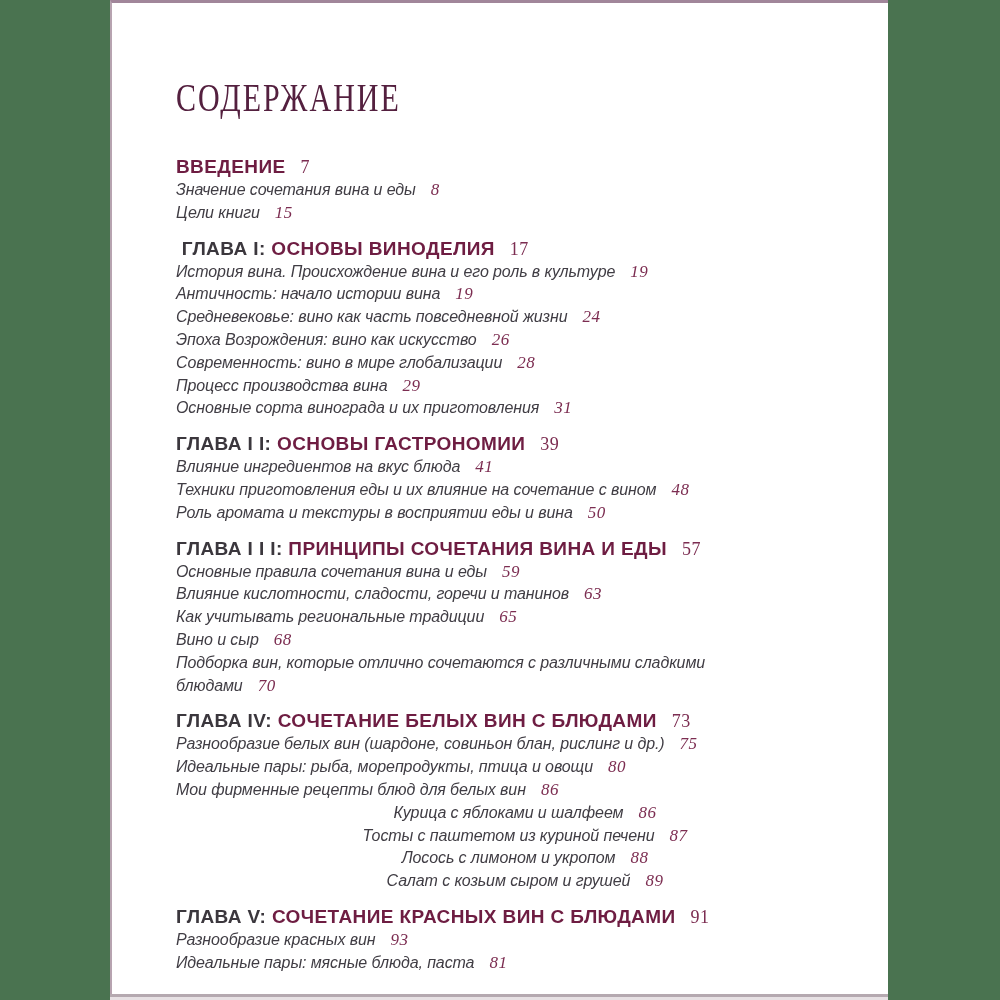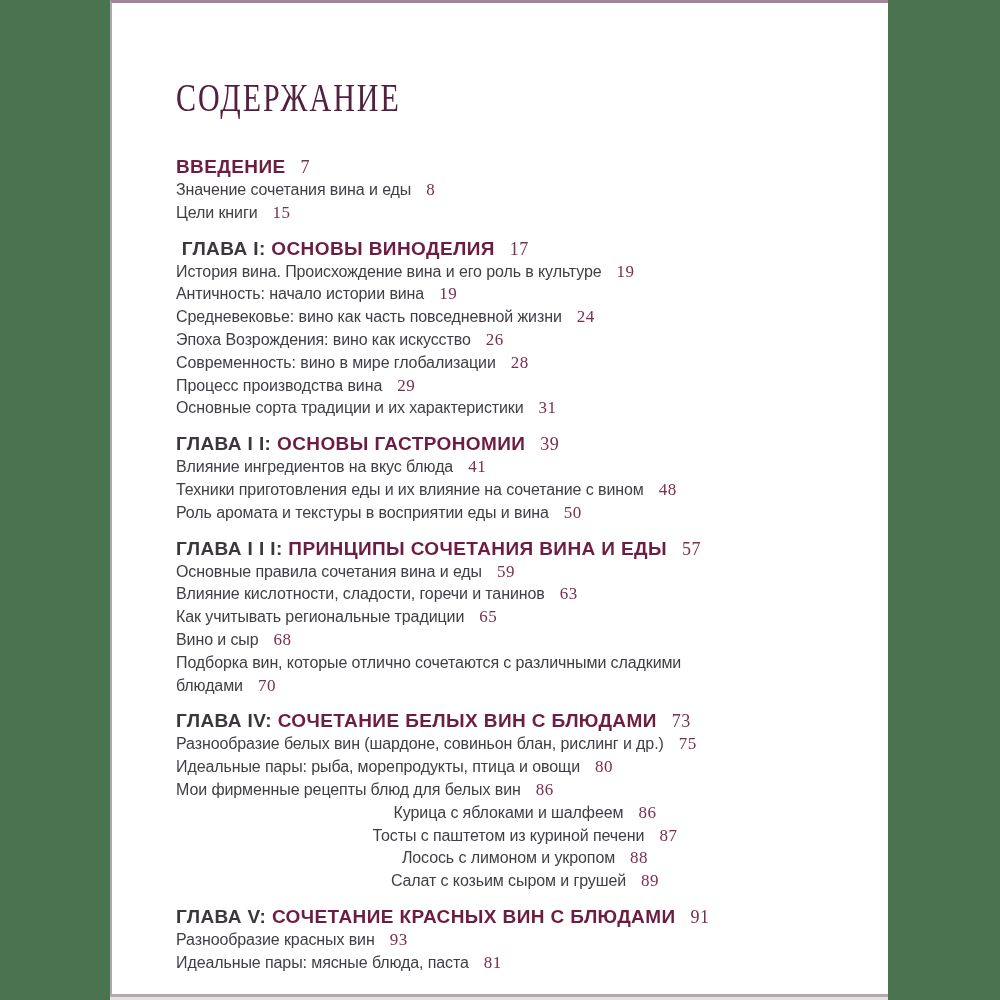--- a/index.html
+++ b/index.html
@@ -57,20 +57,21 @@
   }
   .h-prefix{color:var(--prefix-text);}
   .h-prefix:empty{display:none;}
   .h-prefix::after{content:"\00a0";}
   .h-title{color:var(--heading-maroon);}
   .toc-item{
     line-height:22.8px;
     font-size:16px;
     letter-spacing:-0.1px;
     color:var(--body-text);
+    font-style:italic;
   }
   .toc-item.indent{padding-left:42px;text-align:center;}
   .i-text{white-space:pre-line;}
   .pagenum{
     font-family:"Liberation Serif",serif;
     color:var(--page-number-maroon);
     margin-left:15px;
     letter-spacing:0.5px;
   }
   .heading .pagenum{font-weight:normal;font-size:18px;}
@@ -122,21 +123,21 @@
 
   <div class="toc-item">
     <span class="i-text">Современность: вино в мире глобализации</span><span class="pagenum i-page">28</span>
   </div>
 
   <div class="toc-item">
     <span class="i-text">Процесс производства вина</span><span class="pagenum i-page">29</span>
   </div>
 
   <div class="toc-item">
-    <span class="i-text">Основные сорта традиции и их характеристики</span><span class="pagenum i-page">31</span>
+    <span class="i-text">Основные сорта винограда и их приготовления</span><span class="pagenum i-page">31</span>
   </div>
 </div>
   </section>
 
   <section class="toc-section">
     <div class="heading">
       <span class="h-prefix">ГЛАВА I I:</span><span class="h-title">ОСНОВЫ ГАСТРОНОМИИ</span><span class="pagenum h-page">39</span>
     </div>
     <div class="items">
   <div class="toc-item">

